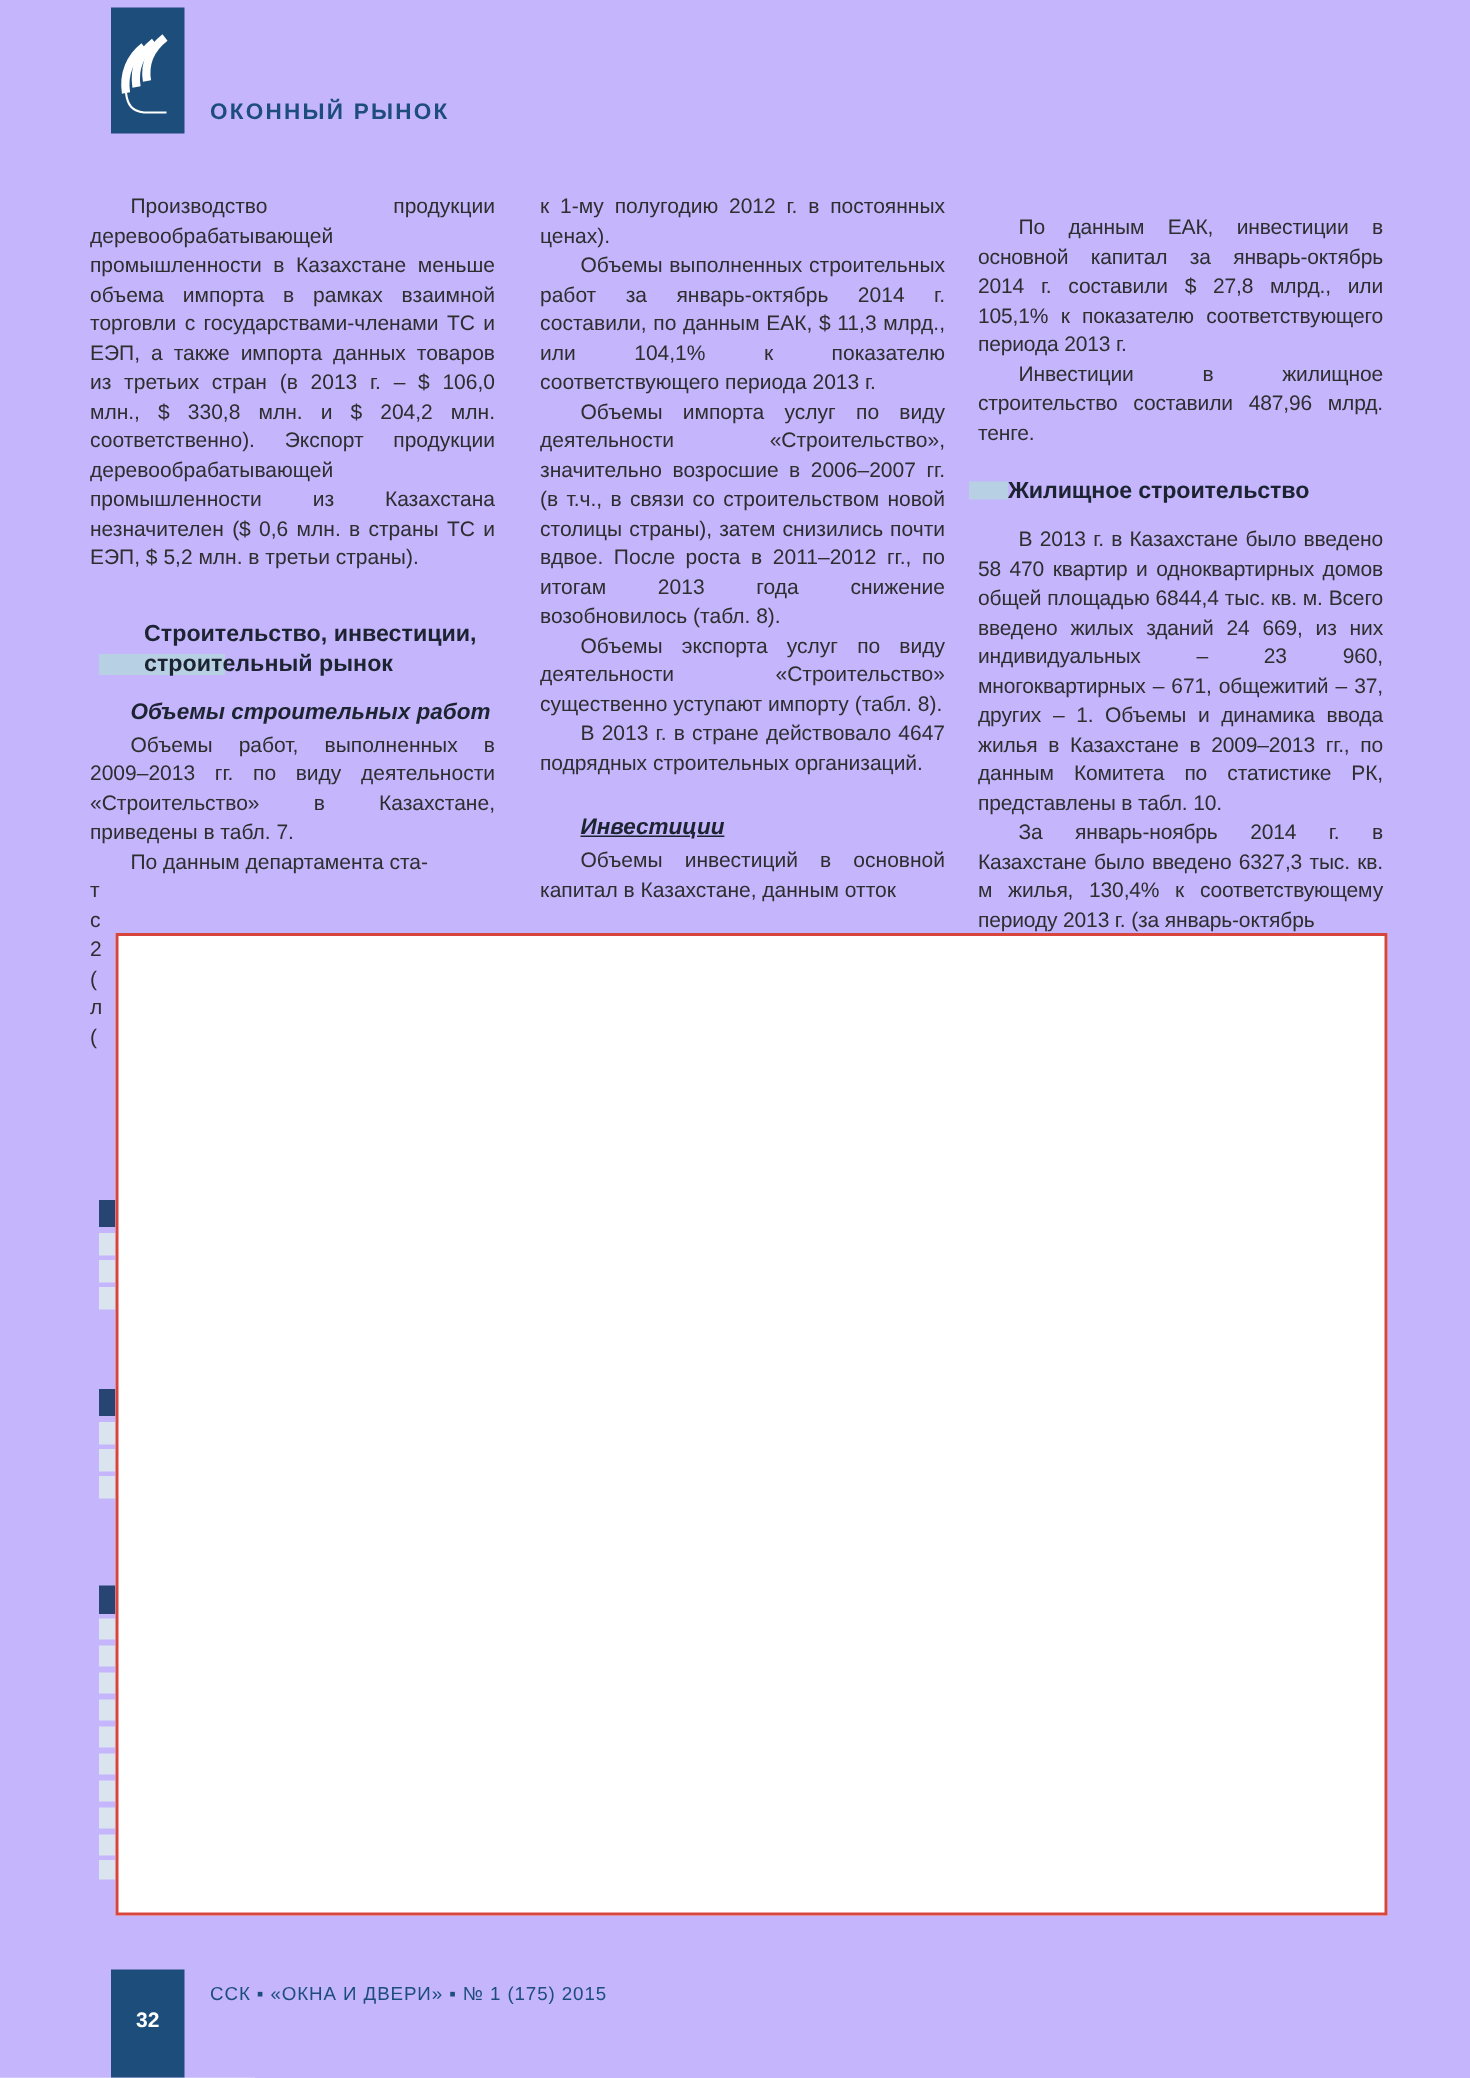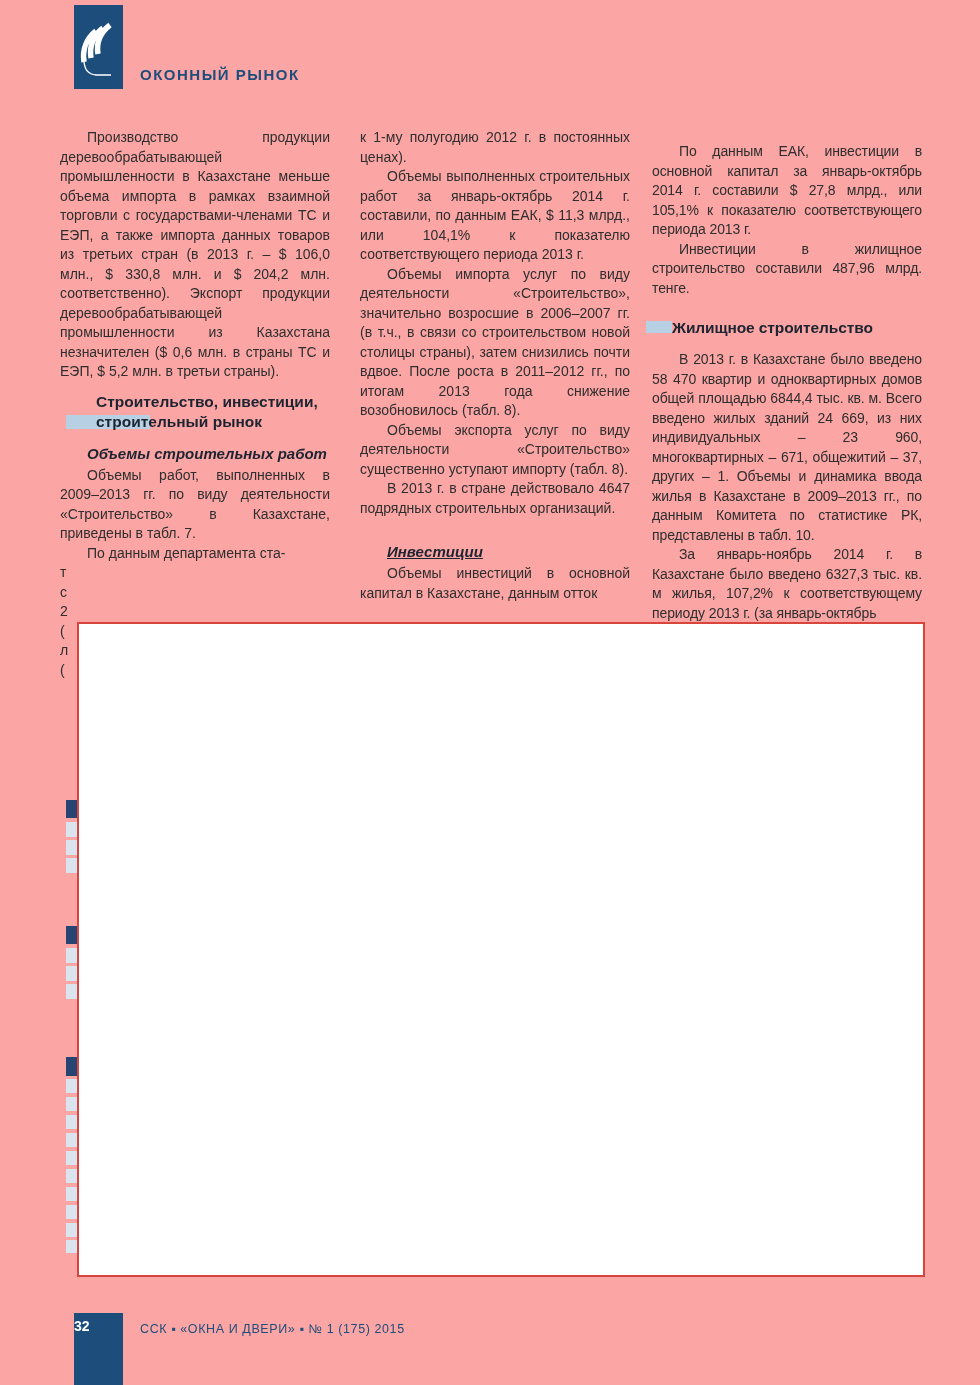--- a/index.html
+++ b/index.html
@@ -3,36 +3,36 @@
 <meta charset="utf-8">
 <style>
   :root{
     --navy:#1d4e7b; --heading:#1b2430; --body:#2e2e2e;
     --hl:#b7d0e3; --red:#d8453c; --fragnavy:#274472; --fragstrip:#dae4ef;
   }
   *{box-sizing:border-box;}
   html,body{margin:0;padding:0;}
   body{width:980px;height:1385px;overflow:hidden;background:#fff;
        font-family:"Liberation Sans", sans-serif;}
-  .page{position:relative;width:980px;height:1385px;background:#fca5a5;}
+  .page{position:relative;width:980px;height:1385px;background:#c4b5fd;}
 
   
   .logo{position:absolute;left:74px;top:5px;width:49px;height:84px;background:var(--navy);}
   .section-label{position:absolute;left:140px;top:66px;color:var(--navy);
       font-weight:bold;font-size:15px;letter-spacing:1.5px;}
 
   
   .columns{position:absolute;left:60px;top:128px;width:862px;display:flex;}
   .col{width:270px;color:var(--body);font-size:14px;line-height:19.5px;text-align:justify;}
   .col2{margin-left:30px;}
   .col3{margin-left:22px;letter-spacing:-0.1px;margin-top:14px;}
   .col p{margin:0;}
   .col p.ind{text-indent:27px;}
   .h2{font-weight:bold;font-size:15.5px;line-height:20px;color:var(--heading);
-      padding-left:36px;position:relative;margin:10px 0 12px;text-align:left;z-index:1;}
+      padding-left:36px;position:relative;margin:31px 0 12px;text-align:left;z-index:1;}
   .h2 .bar{position:absolute;background:var(--hl);z-index:-1;}
   .h2.c1 .bar{left:6px;top:23px;width:84px;height:14px;}
   .h2.c3{padding-left:20px;margin:20px 0 12px;}
   .h2.c3 .bar{left:-6px;top:3px;width:26px;height:12px;}
   .h3{font-weight:bold;font-style:italic;font-size:15px;line-height:20px;
       color:var(--heading);margin:12px 0 2px;padding-left:27px;text-align:left;}
   .h3.gap{margin-top:24px;text-decoration:underline;}
   .frag-lines{white-space:pre-line;text-align:left;text-indent:27px;}
 
   
@@ -40,21 +40,21 @@
       background:#fff;border:2px solid var(--red);z-index:5;}
 
   
   #artifact-layer .frag{position:absolute;left:66px;width:11px;z-index:4;}
   #artifact-layer .navy{background:var(--fragnavy);}
   #artifact-layer .strip{background:var(--fragstrip);}
 
   
   .page-number-block{position:absolute;left:74px;top:1313px;width:49px;height:72px;
       background:var(--navy);color:#fff;font-weight:bold;font-size:14px;
-      text-align:left;padding-top:5px;}
+      text-align:center;padding-top:25px;}
   .journal-line{position:absolute;left:140px;top:1322px;color:var(--navy);
       font-size:12.5px;letter-spacing:0.6px;}
 </style>
 </head>
 <body>
 
 <div class="page">
 
   <div class="logo">
     <svg width="49" height="84" viewBox="0 0 49 84">
@@ -96,21 +96,21 @@
     </div>
 
     <div class="col col3">
       <p class="ind">По данным ЕАК, инвестиции в основной капитал за январь-октябрь 2014 г. составили $ 27,8 млрд., или 105,1% к показателю соответствующего периода 2013 г.</p>
       <p class="ind">Инвестиции в жилищное строительство составили 487,96 млрд. тенге.</p>
       <div class="h2 c3">
         <span class="bar"></span>
         <span>Жилищное строительство</span>
       </div>
       <p class="ind">В 2013 г. в Казахстане было введено 58 470 квартир и одноквартирных домов общей площадью 6844,4 тыс. кв. м. Всего введено жилых зданий 24 669, из них индивидуальных – 23 960, многоквартирных – 671, общежитий – 37, других – 1. Объемы и динамика ввода жилья в Казахстане в 2009–2013 гг., по данным Комитета по статистике РК, представлены в табл. 10.</p>
-      <p class="ind">За январь-ноябрь 2014 г. в Казахстане было введено 6327,3 тыс. кв. м жилья, 107,2% к соответствующему периоду 2013 г. (за январь-октябрь</p>
+      <p class="ind">За январь-ноябрь 2014 г. в Казахстане было введено 6327,3 тыс. кв. м жилья, 130,4% к соответствующему периоду 2013 г. (за январь-октябрь</p>
     </div>
 
   </div>
 
   <div id="artifact-layer">
       <div class="frag navy" style="top: 800px; height: 18px;"></div>
       <div class="frag strip" style="top: 822px; height: 15px;"></div>
       <div class="frag strip" style="top: 840px; height: 15px;"></div>
       <div class="frag strip" style="top: 858px; height: 15px;"></div>
       <div class="frag navy" style="top: 926px; height: 18px;"></div>

